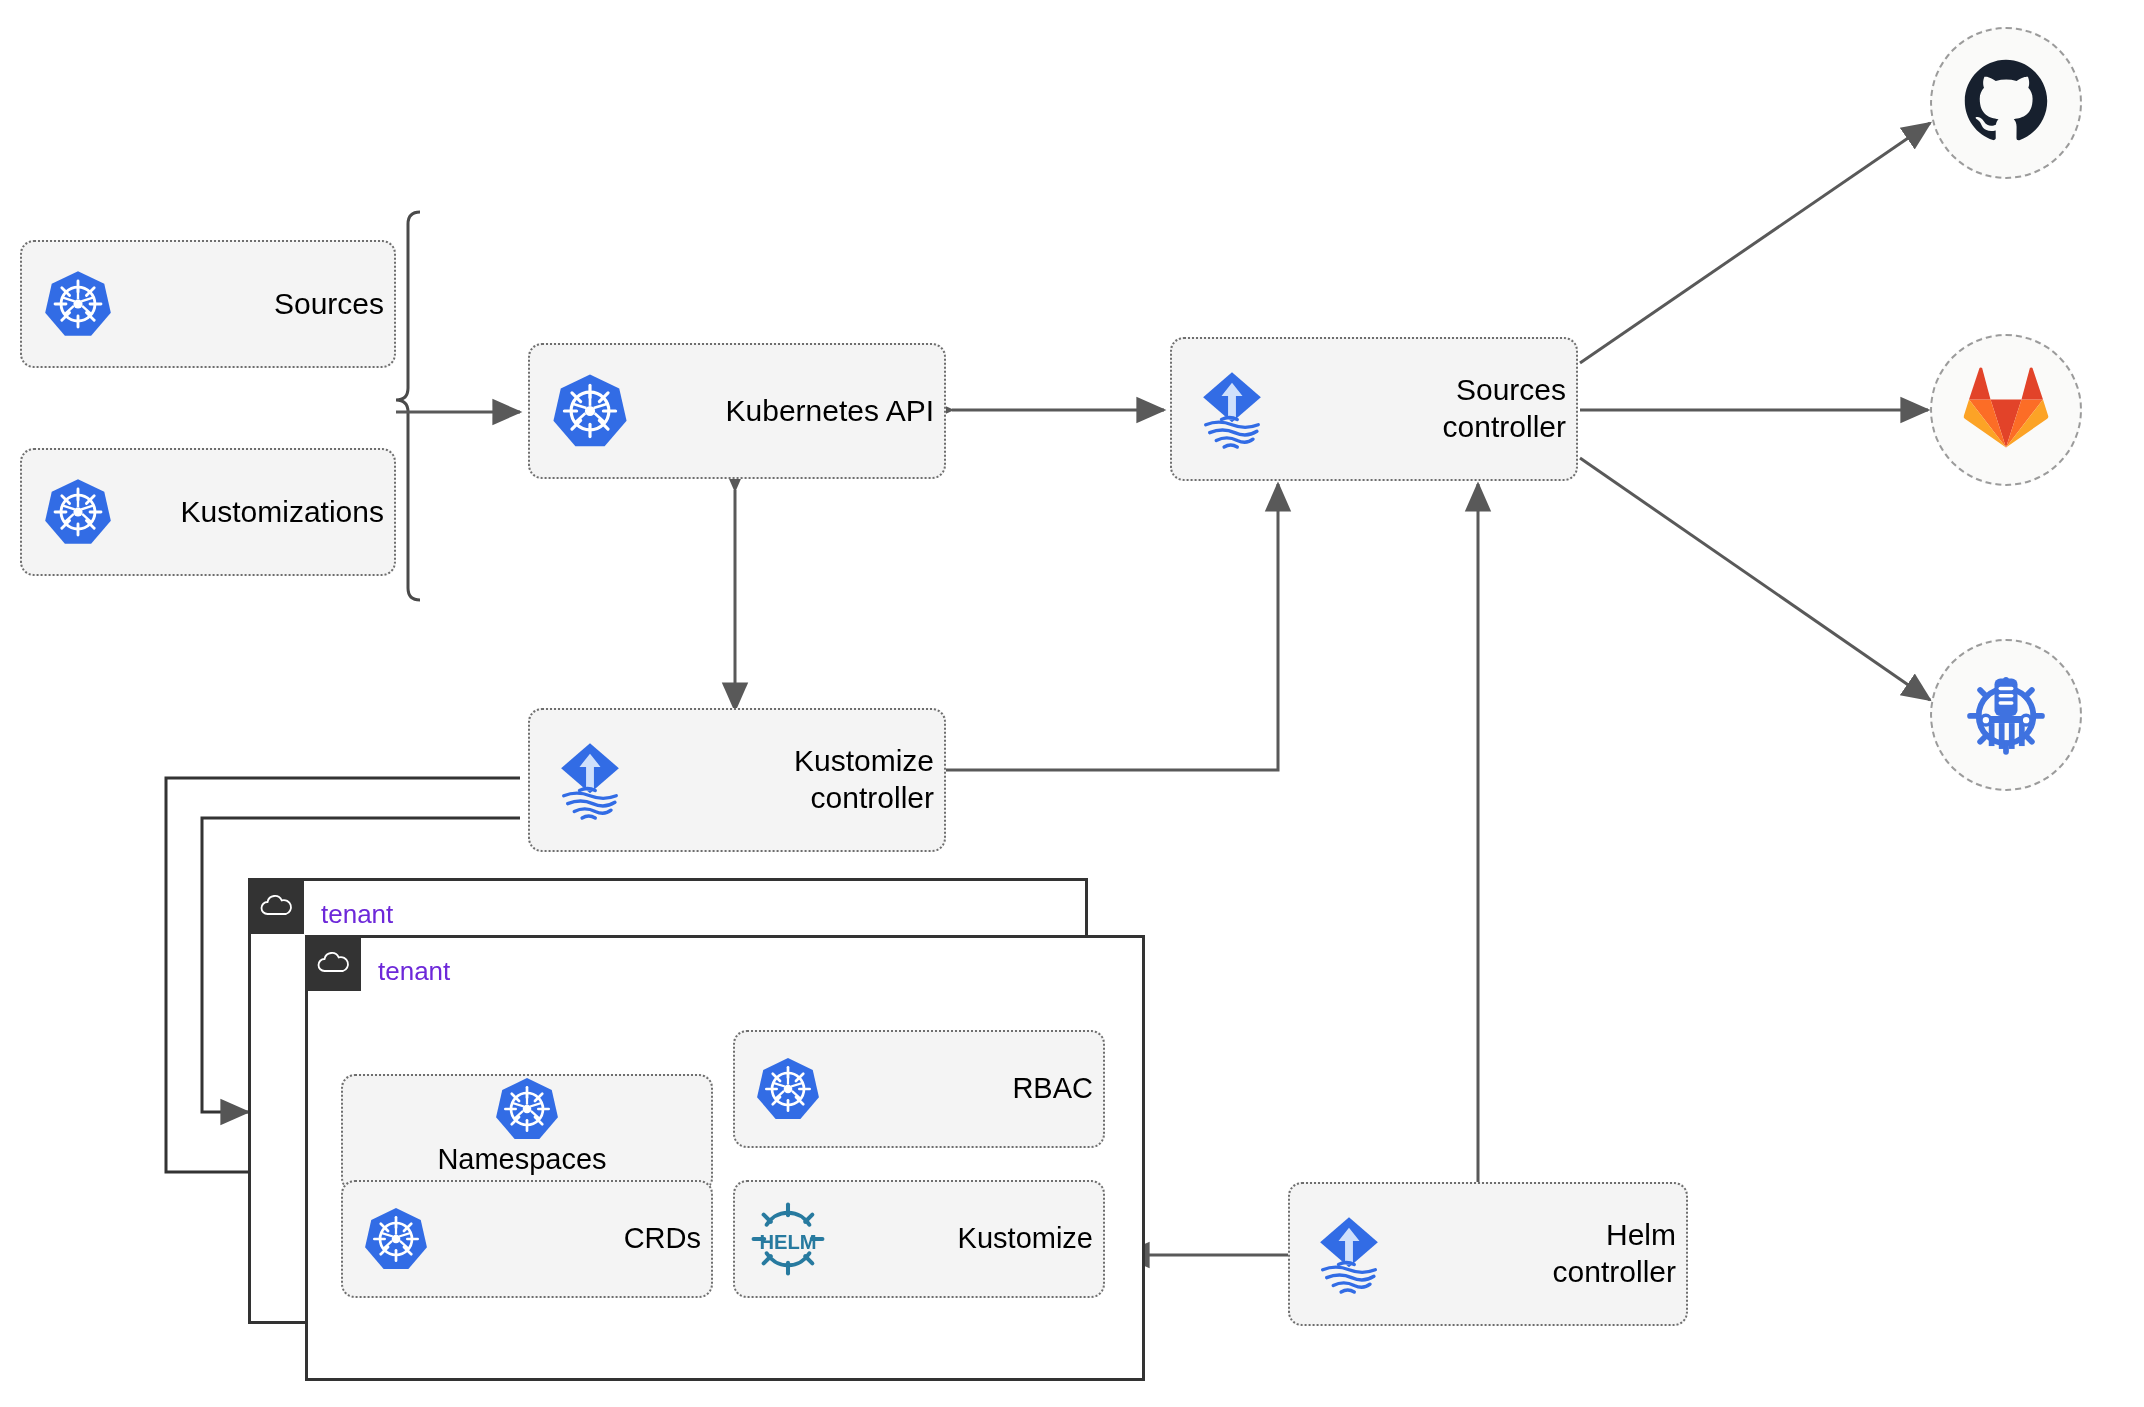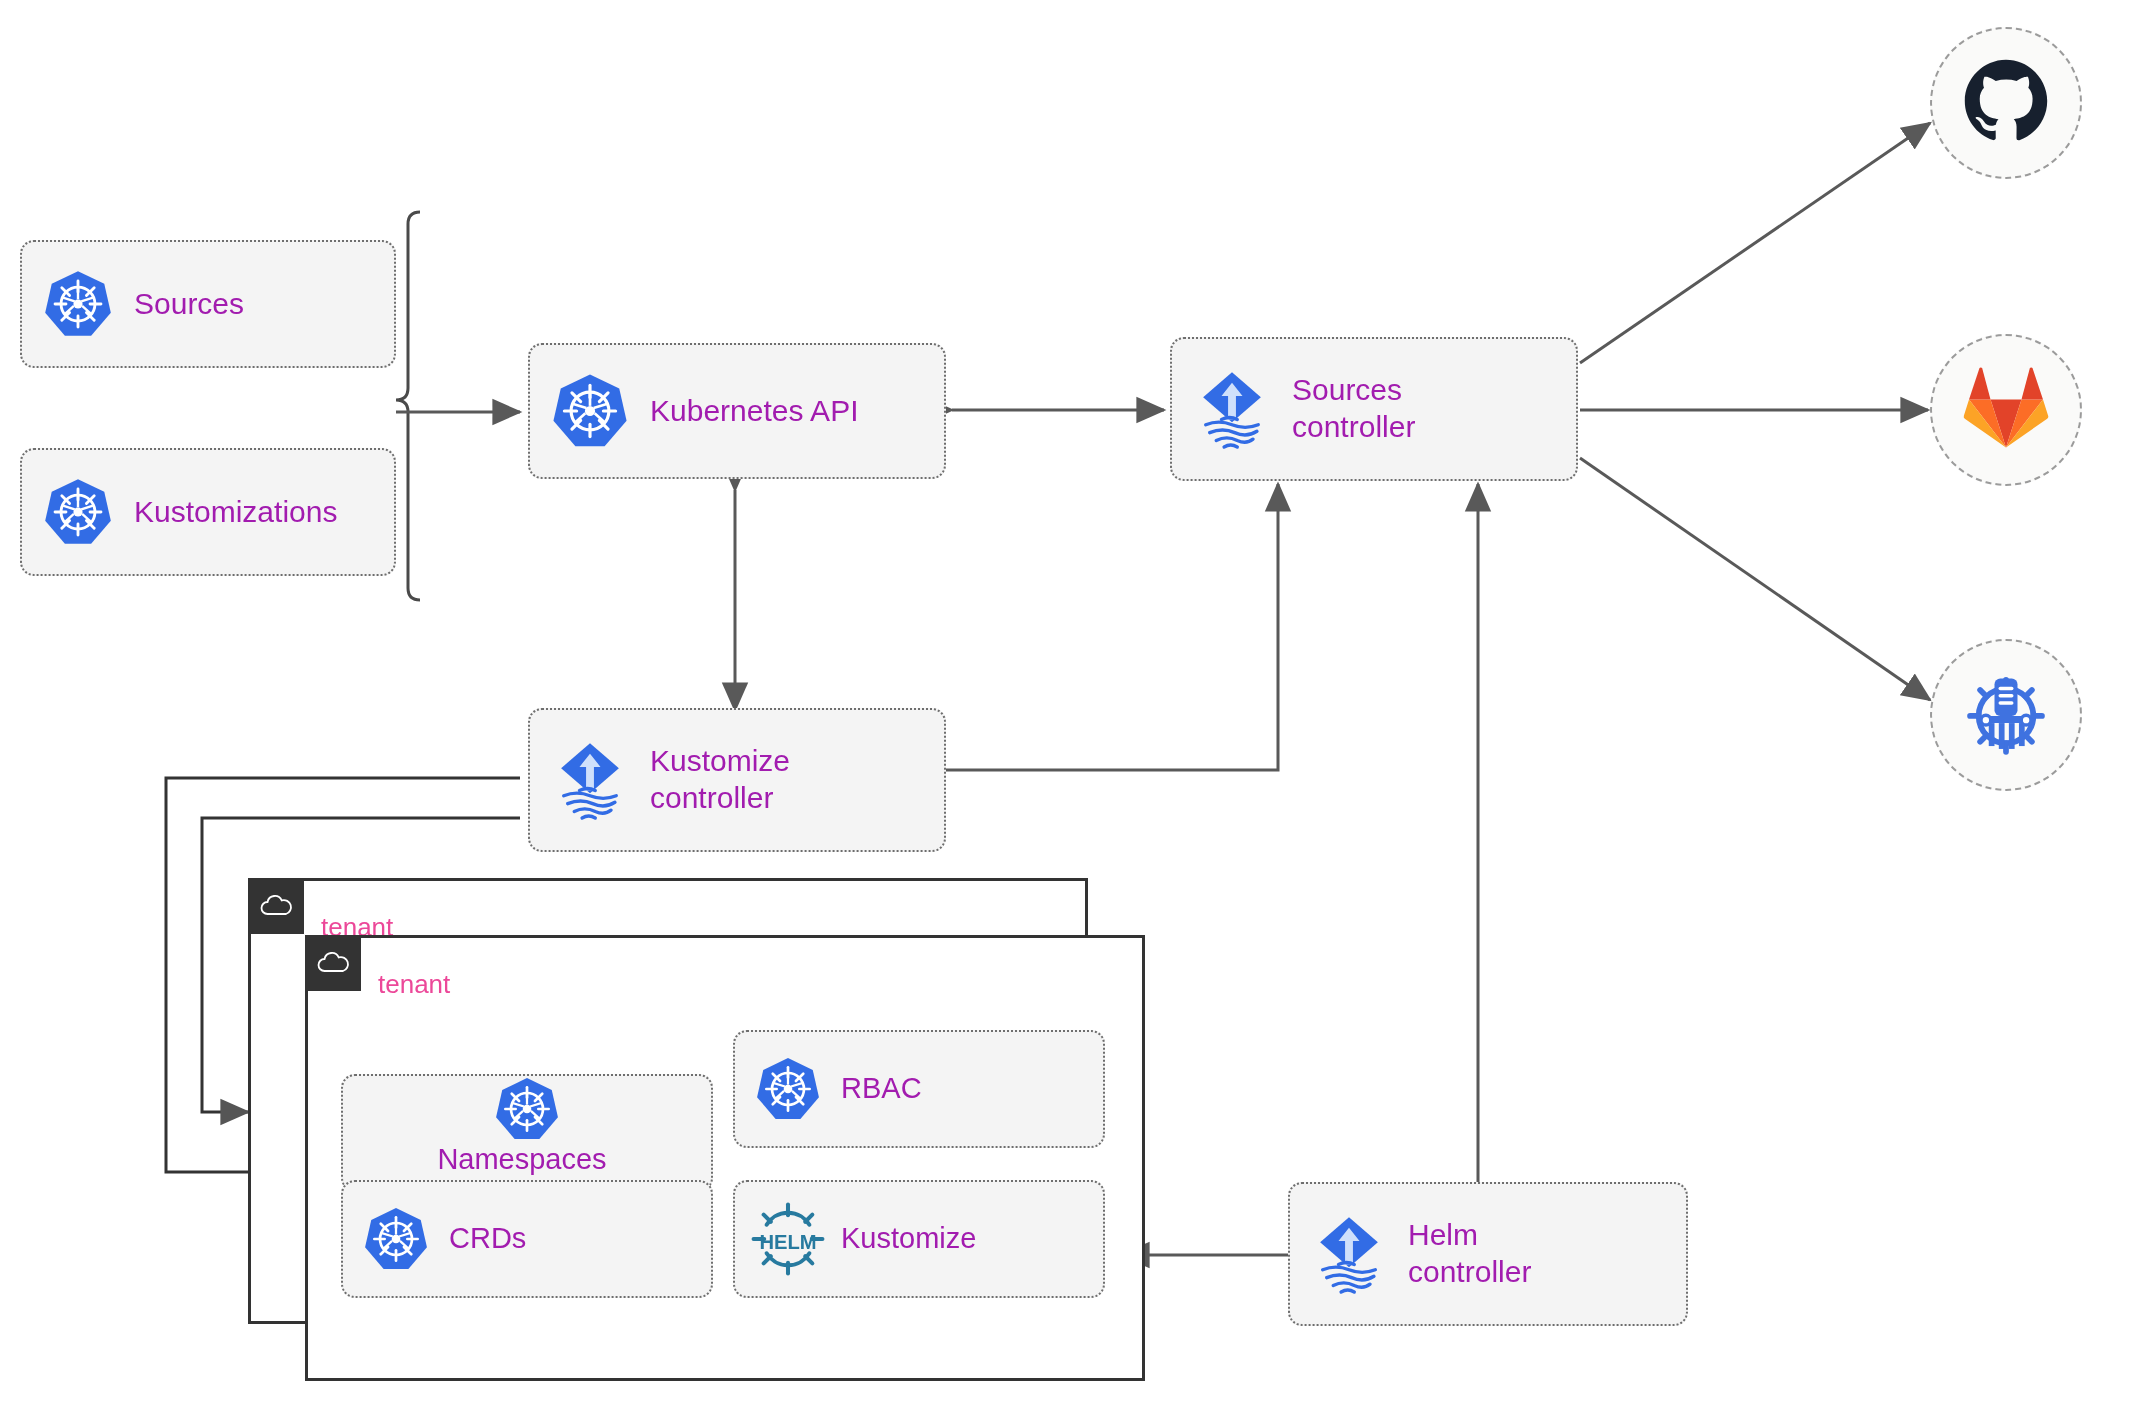--- a/index.html
+++ b/index.html
@@ -10,21 +10,21 @@
   .node{
     position:absolute;
     background:#f4f4f4;
     border:2px dotted #6e6e6e;
     border-radius:14px;
     display:flex;align-items:center;
     box-sizing:border-box;
   }
   .node .ico{flex:0 0 auto;display:flex;align-items:center;justify-content:center;}
   .node .lbl{
-    flex:1 1 auto;text-align:left;color:#a21caf;
+    flex:1 1 auto;text-align:right;color:#000000;
     font-size:30px;line-height:1.22;white-space:pre-line;
     padding-right:10px;
   }
   .node.small .lbl{font-size:29px;}
 
   
   .circle{
     position:absolute;width:152px;height:152px;border-radius:50%;
     background:#fafaf9;border:2px dashed #9b9b9b;
     display:flex;align-items:center;justify-content:center;box-sizing:border-box;
@@ -34,21 +34,21 @@
   .tenant{
     position:absolute;background:#ffffff;border:3px solid #333333;box-sizing:border-box;
   }
   .tenant-tab{
     position:absolute;top:-3px;left:-3px;height:56px;background:#333333;
     display:flex;align-items:center;box-sizing:border-box;
   }
   .tenant-tab .cloud{width:56px;height:56px;display:flex;align-items:center;justify-content:center;}
   .tenant-title{
     position:absolute;height:72px;display:flex;align-items:center;
-    font-size:26px;color:#ec4899;padding-left:14px;margin-top:13px;
+    font-size:26px;color:#6d28d9;padding-left:14px;
   }
 
   
   svg.wires{position:absolute;left:0;top:0;width:2144px;height:1407px;pointer-events:none;}
   .ln{stroke:#595959;stroke-width:3;fill:none;}
   .ln2{stroke:#333333;stroke-width:3;fill:none;}
   .brk{stroke:#4a4a4a;stroke-width:3;fill:none;}
 </style>
 </head>
 <body>

